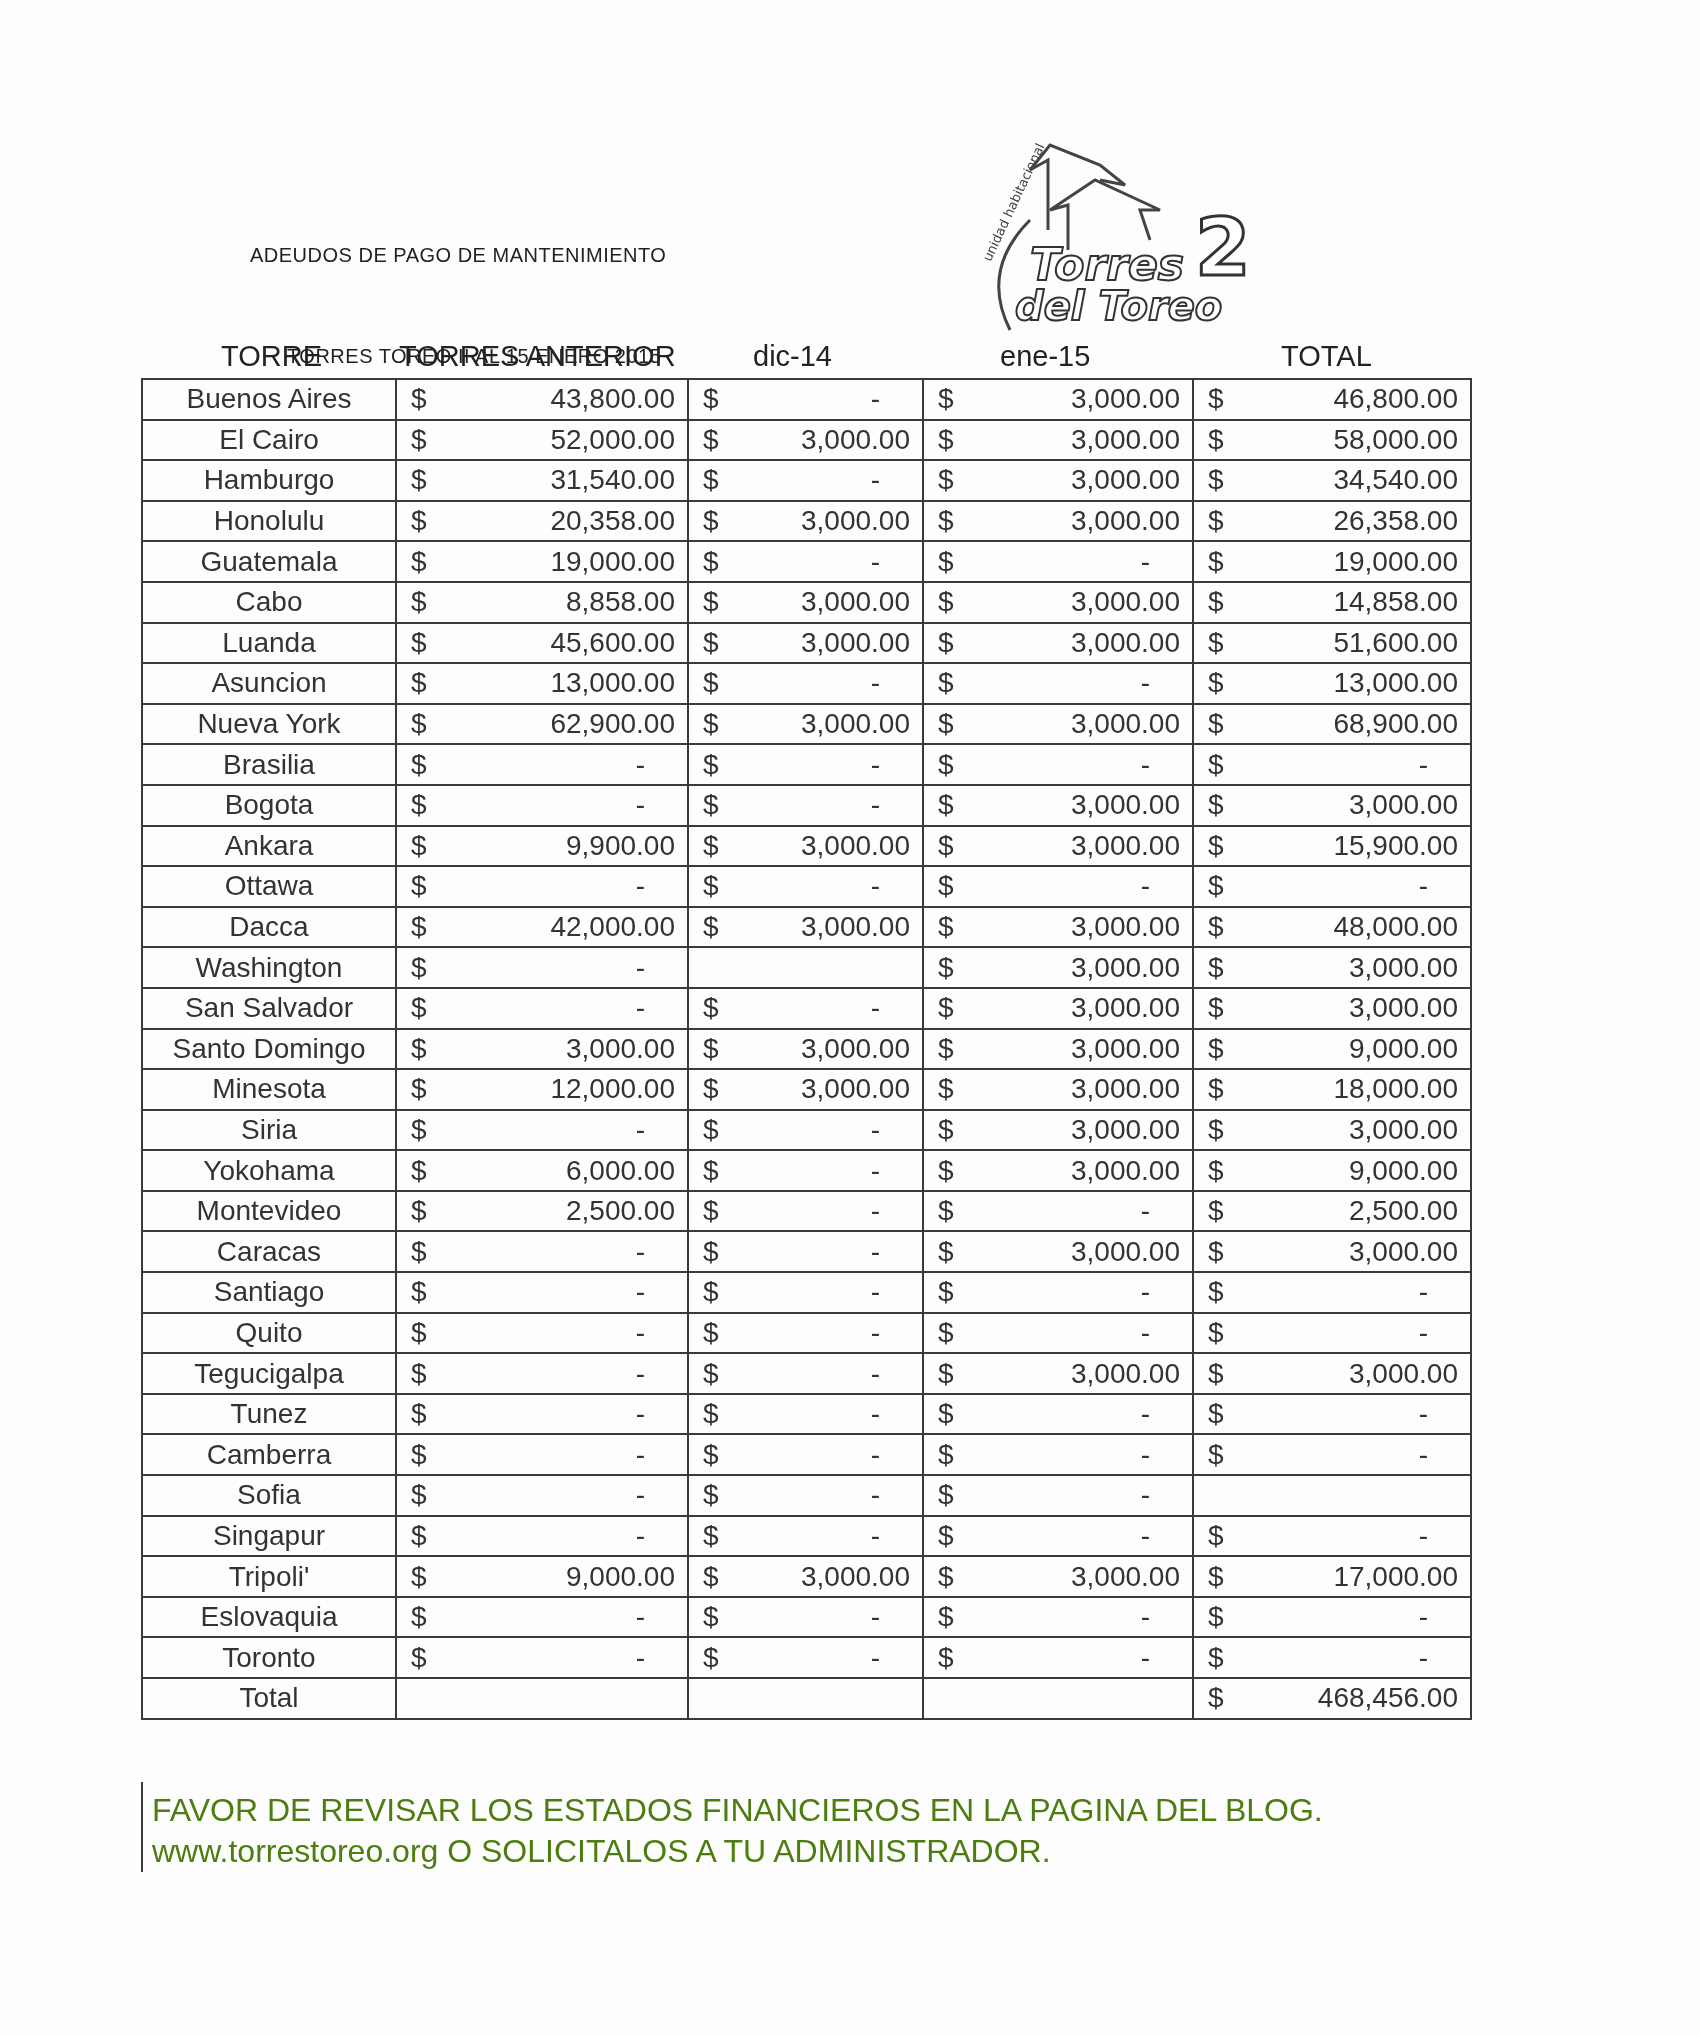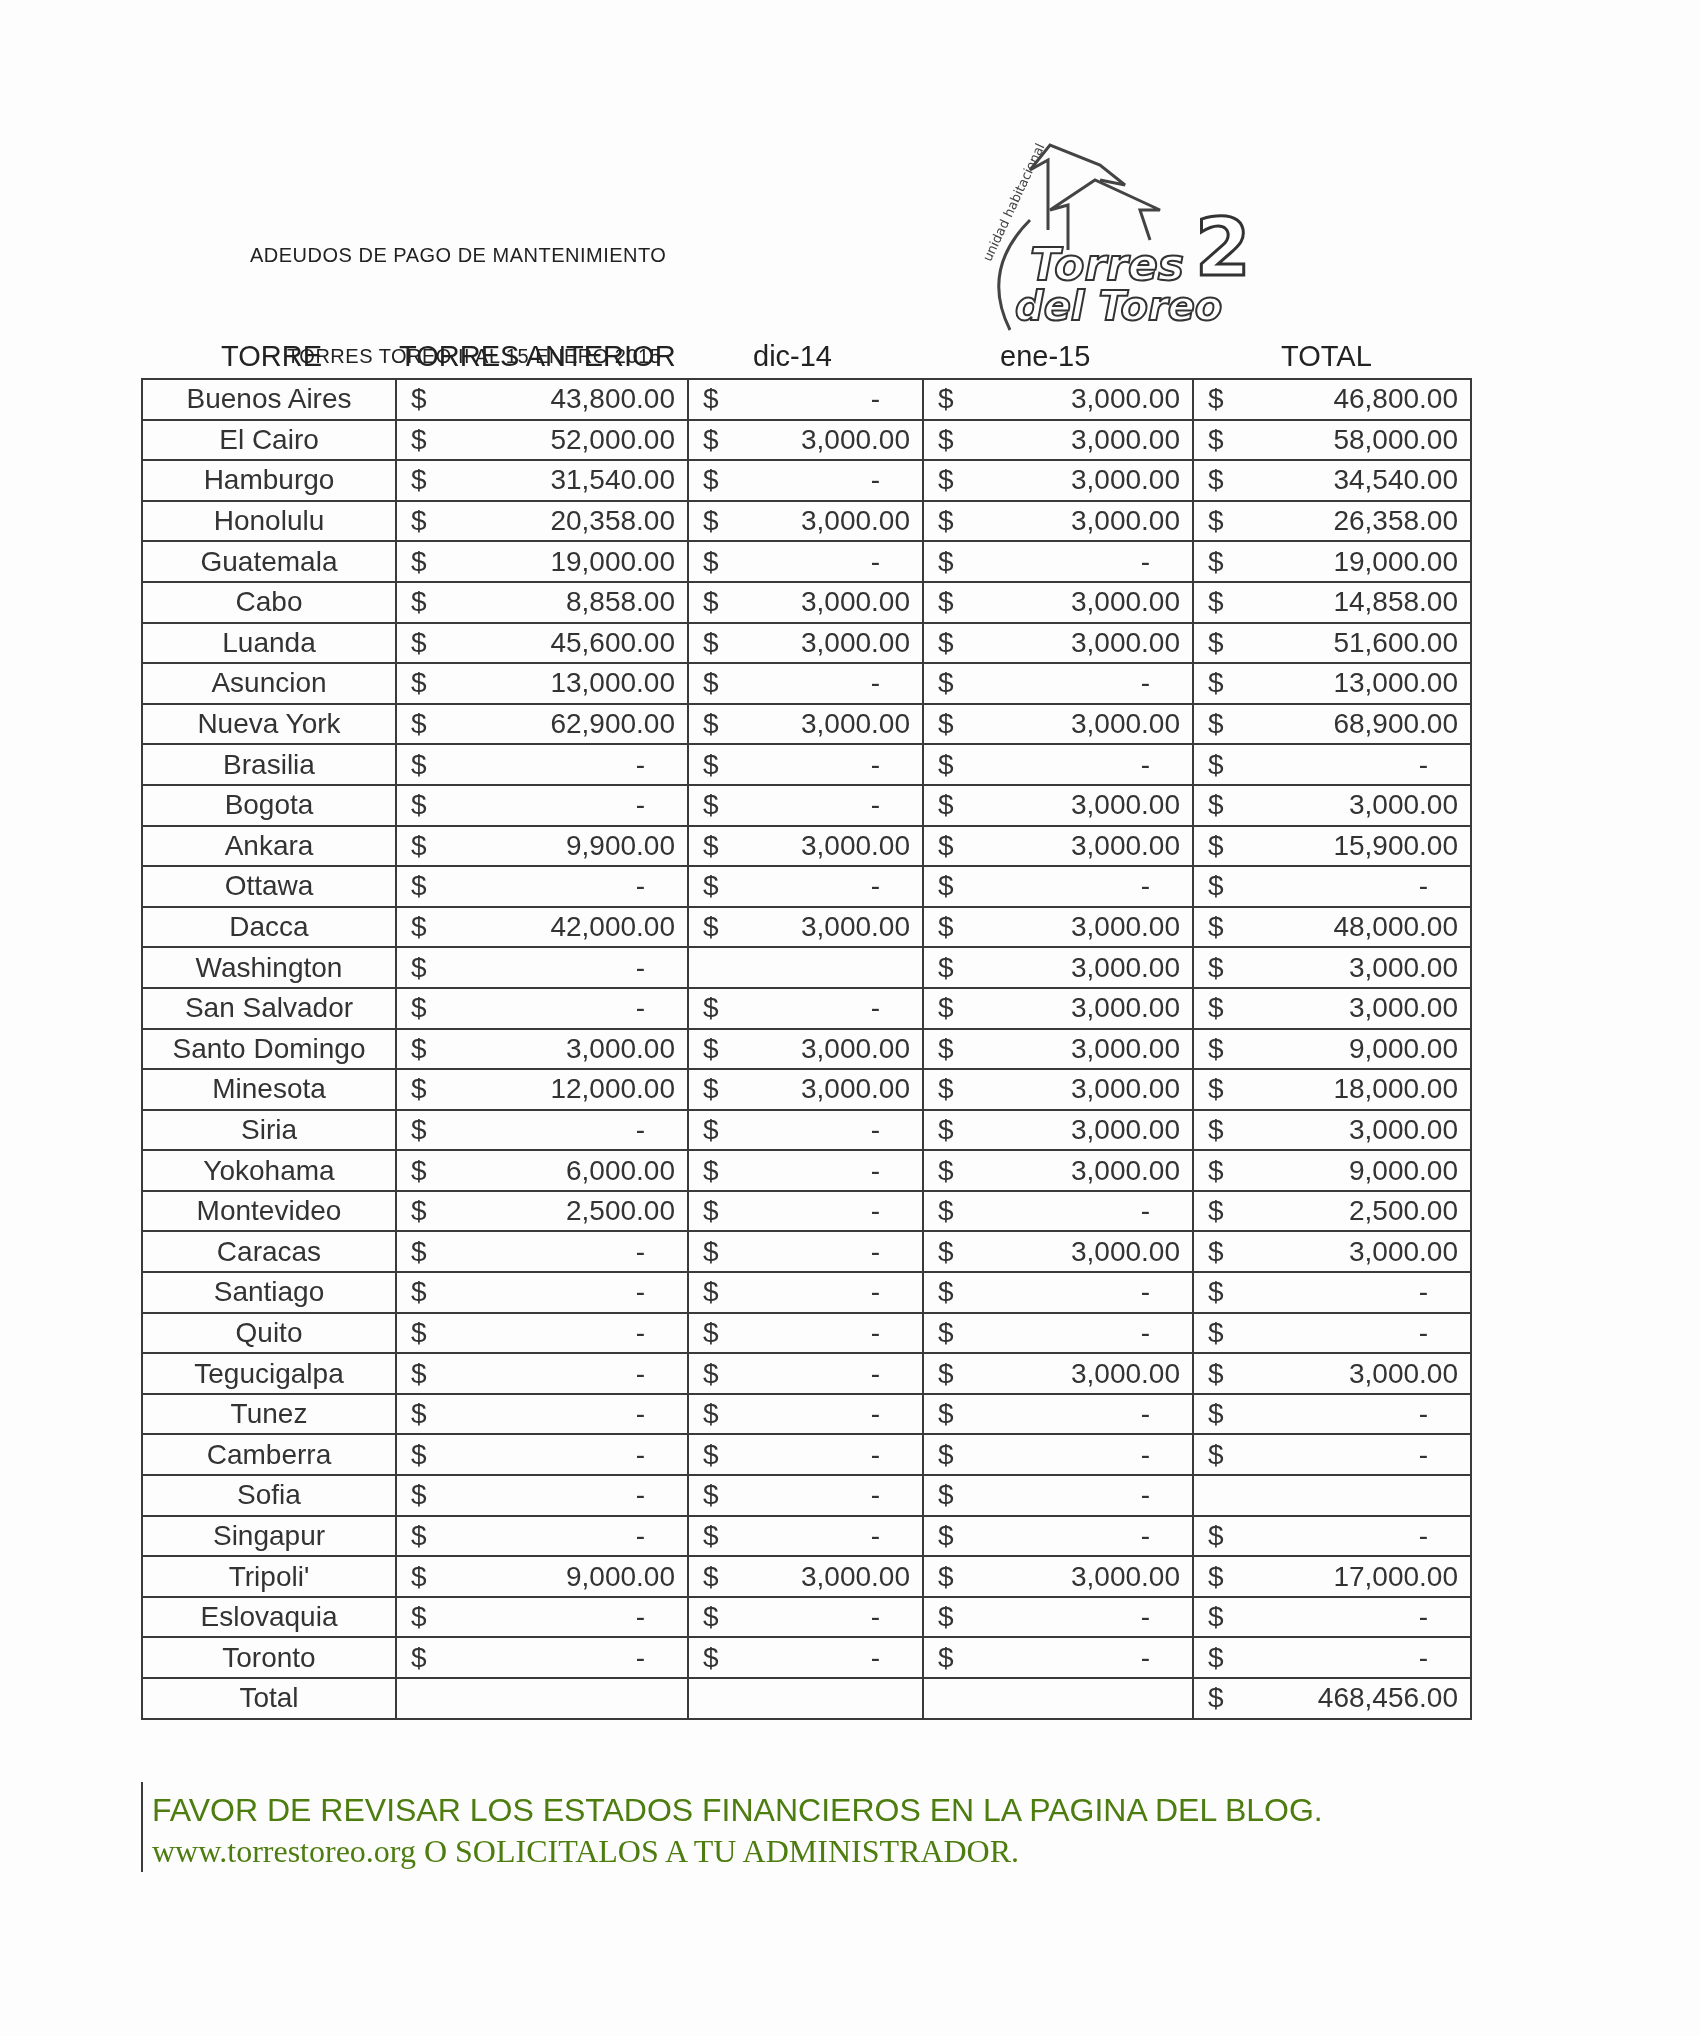--- a/index.html
+++ b/index.html
@@ -38,21 +38,21 @@
   td.money { position: relative; }
   td.c1 { width: 274px; }
   td.c2 { width: 217px; }
   td.c3 { width: 252px; }
   td.c4 { width: 260px; }
   .cur { position: absolute; left: 14px; top: 50%; transform: translateY(-50%); }
   .amt { position: absolute; right: 12px; top: 50%; transform: translateY(-50%); }
   .amt.dash { right: 42px; }
   .footer { position: absolute; left: 152px; font-size: 32px; color: #4d7c0f; white-space: nowrap; }
   #foot1 { top: 1792px; }
-  #foot2 { top: 1833px; font-family: Liberation Serif, serif; }
+  #foot2 { top: 1833px; }
   .foot-rule { position: absolute; left: 141px; top: 1782px; width: 2px; height: 90px; background: #3a3a3a; }
 </style>
 </head>
 <body>
 
 <div id="title1" class="title">ADEUDOS DE PAGO DE MANTENIMIENTO</div>
 <div id="title2" class="title">TORRES TOREO II AL 15 ENERO 2015</div>
 
 <svg class="logo" viewBox="0 0 340 200">
   <g fill="none" stroke="#444" stroke-width="3">

